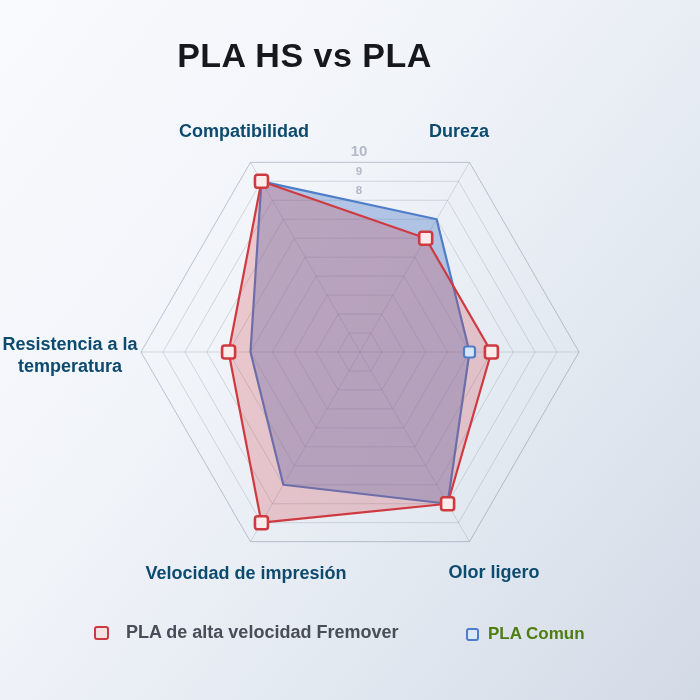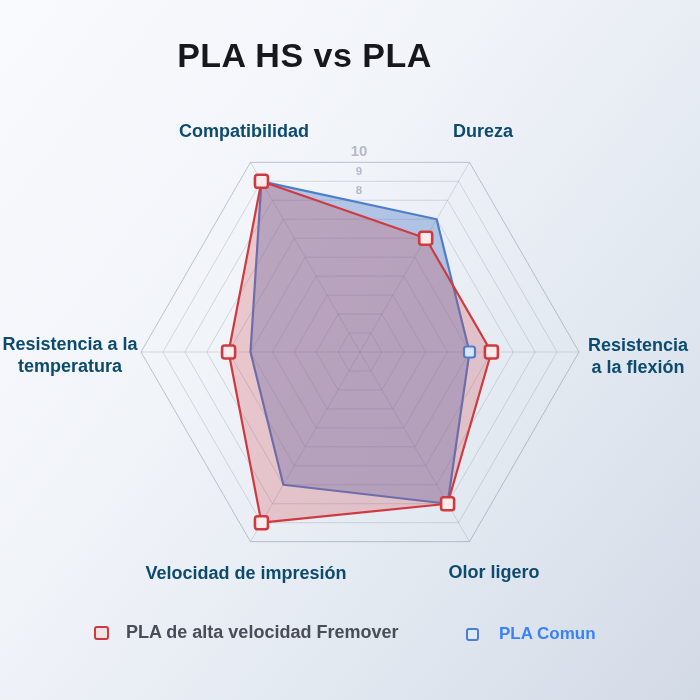--- a/index.html
+++ b/index.html
@@ -15,35 +15,35 @@
     letter-spacing:.5px;
   }
   #radar-svg{position:absolute;left:0;top:0;}
   .axis-label{
     position:absolute;transform:translate(-50%,-50%);
     font-weight:700;font-size:18px;color:#0c4a6e;text-align:center;
     line-height:1.22;white-space:nowrap;
   }
   .axis-label.wrap{white-space:normal;}
   .lbl-compat{left:244px;top:132px;}
-  .lbl-dureza{left:483px;top:132px;}
+  .lbl-dureza{left:459px;top:132px;}
   .lbl-flexion{left:638px;top:357px;width:112px;}
   .lbl-olor{left:494px;top:573px;}
   .lbl-velocidad{left:246px;top:574px;text-align:center;}
   .lbl-temp{left:70px;top:356px;width:152px;}
   .legend{position:absolute;left:0;top:0;width:700px;height:616px;pointer-events:none;}
   .legend-item{position:absolute;display:flex;align-items:center;pointer-events:auto;cursor:pointer;}
   .legend-item.red{left:94px;top:622px;}
   .legend-item.blue{left:466px;top:624px;}
   .swatch{display:inline-block;border-radius:3px;box-sizing:border-box;}
   .swatch.red{width:15px;height:14px;border:2px solid #cb3a40;background:#f3e1e4;}
   .swatch.blue{width:13px;height:13px;border:2px solid #4e7ec9;background:#dce9fa;}
   .legend-label{font-weight:700;}
   .legend-item.red .legend-label{margin-left:17px;font-size:18px;color:#494d58;}
-  .legend-item.blue .legend-label{margin-left:20px;font-size:17px;color:#3b82f6;text-align:right;}
+  .legend-item.blue .legend-label{margin-left:9px;font-size:17px;color:#4d7c0f;text-align:right;}
 </style>
 </head>
 <body>
 
 <div class="stage">
 
   <h1 class="chart-title">PLA HS vs PLA</h1>
 
   <svg id="radar-svg" width="700" height="700">
       <polygon points="349.05,333.0340436571208 370.95,333.0340436571208 381.9,352 370.95,370.9659563428792 349.05,370.9659563428792 338.1,352" fill="none" stroke="rgba(125,135,155,0.28)" stroke-width="1"></polygon>
@@ -71,21 +71,20 @@
       <rect x="254.95000000000005" y="516.1936070859128" width="13" height="13" rx="2.5" fill="#faeceb" stroke="#cf3a40" stroke-width="2.6"></rect>
       <rect x="222.10000000000002" y="345.5" width="13" height="13" rx="2.5" fill="#faeceb" stroke="#cf3a40" stroke-width="2.6"></rect>
       <rect x="464" y="346.5" width="11" height="11" rx="2.5" fill="#d9e6f8" stroke="#4e7ec9" stroke-width="2.2"></rect>
       <text x="359" y="156.34043657120793" text-anchor="middle" fill="#b3b9c6" font-size="15" font-weight="700" font-family="&quot;Liberation Sans&quot;, sans-serif">10</text>
       <text x="359" y="175.30639291408713" text-anchor="middle" fill="#b3b9c6" font-size="11.5" font-weight="700" font-family="&quot;Liberation Sans&quot;, sans-serif">9</text>
       <text x="359" y="194.27234925696635" text-anchor="middle" fill="#b3b9c6" font-size="11.5" font-weight="700" font-family="&quot;Liberation Sans&quot;, sans-serif">8</text>
     </svg>
 
   <div class="axis-label lbl-compat">Compatibilidad</div>
   <div class="axis-label lbl-dureza">Dureza</div>
-  <div class="axis-label wrap lbl-flexion">Resistencia a la flexión</div>
   <div class="axis-label lbl-olor">Olor ligero</div>
   <div class="axis-label lbl-velocidad">Velocidad de impresión</div>
   <div class="axis-label wrap lbl-temp">Resistencia a la temperatura</div>
 
   <div class="legend">
     <div class="legend-item red">
       <span class="swatch red"></span>
       <span class="legend-label">PLA de alta velocidad Fremover</span>
     </div>
     <div class="legend-item blue">

